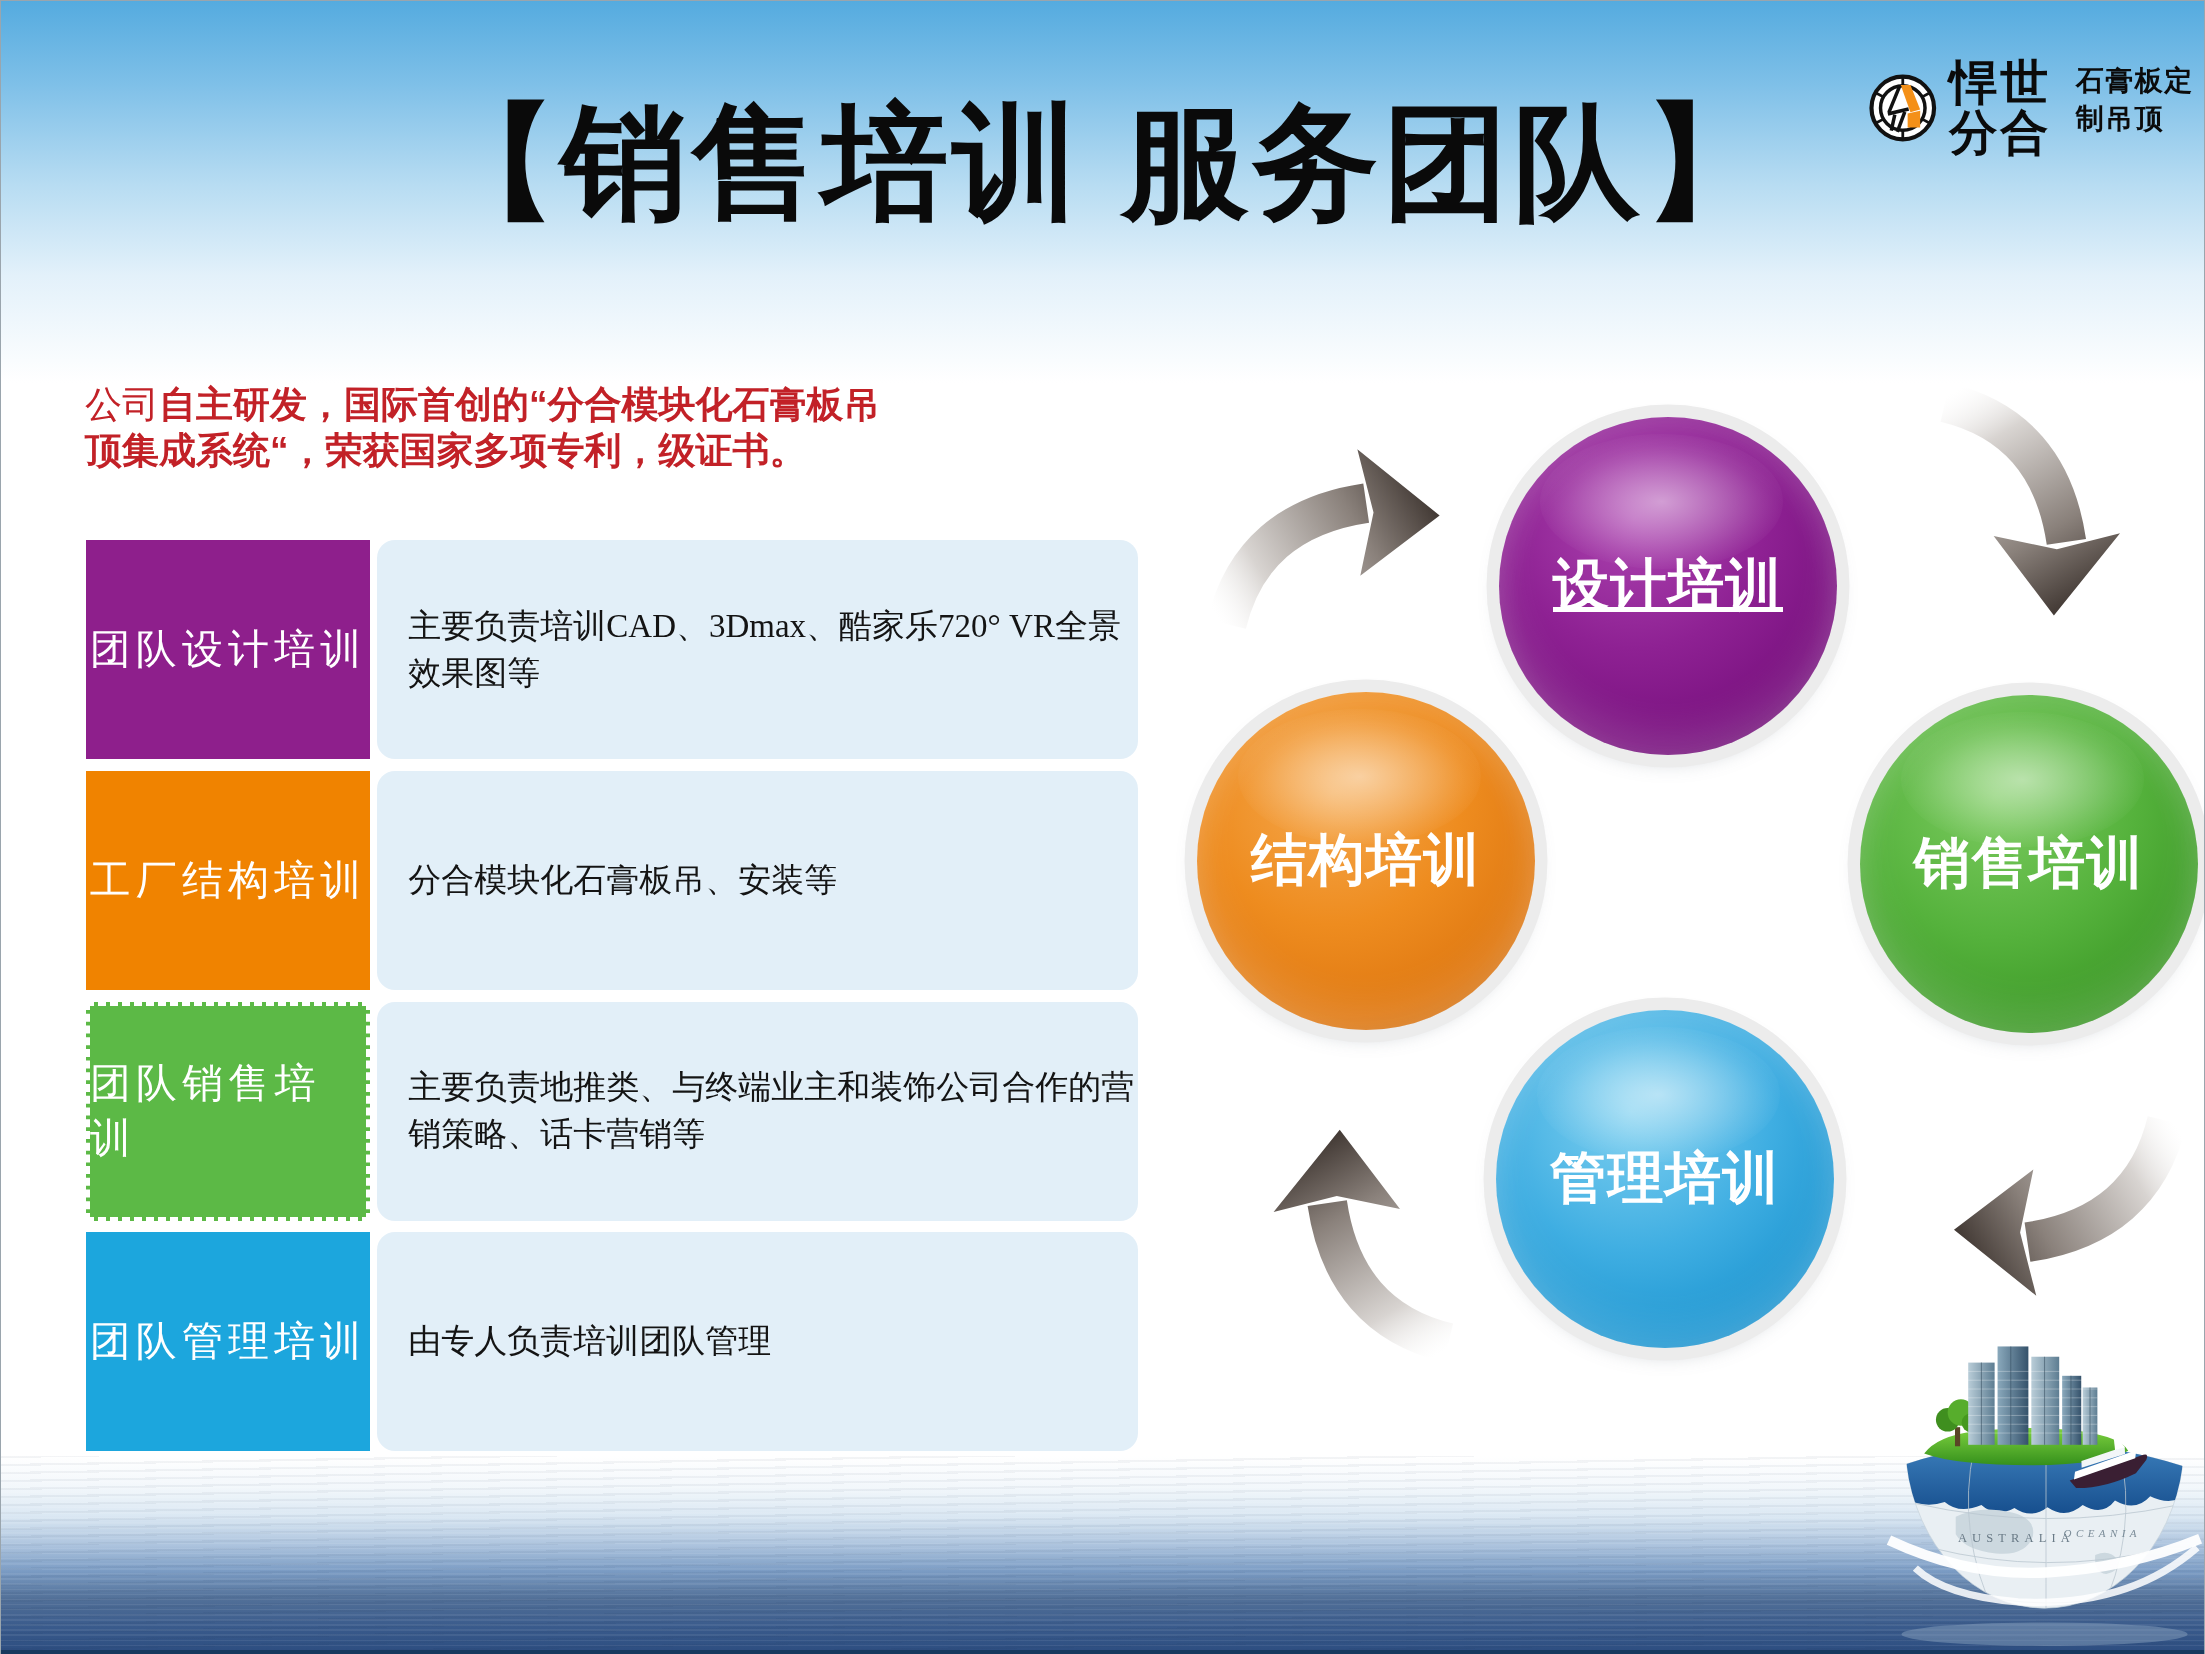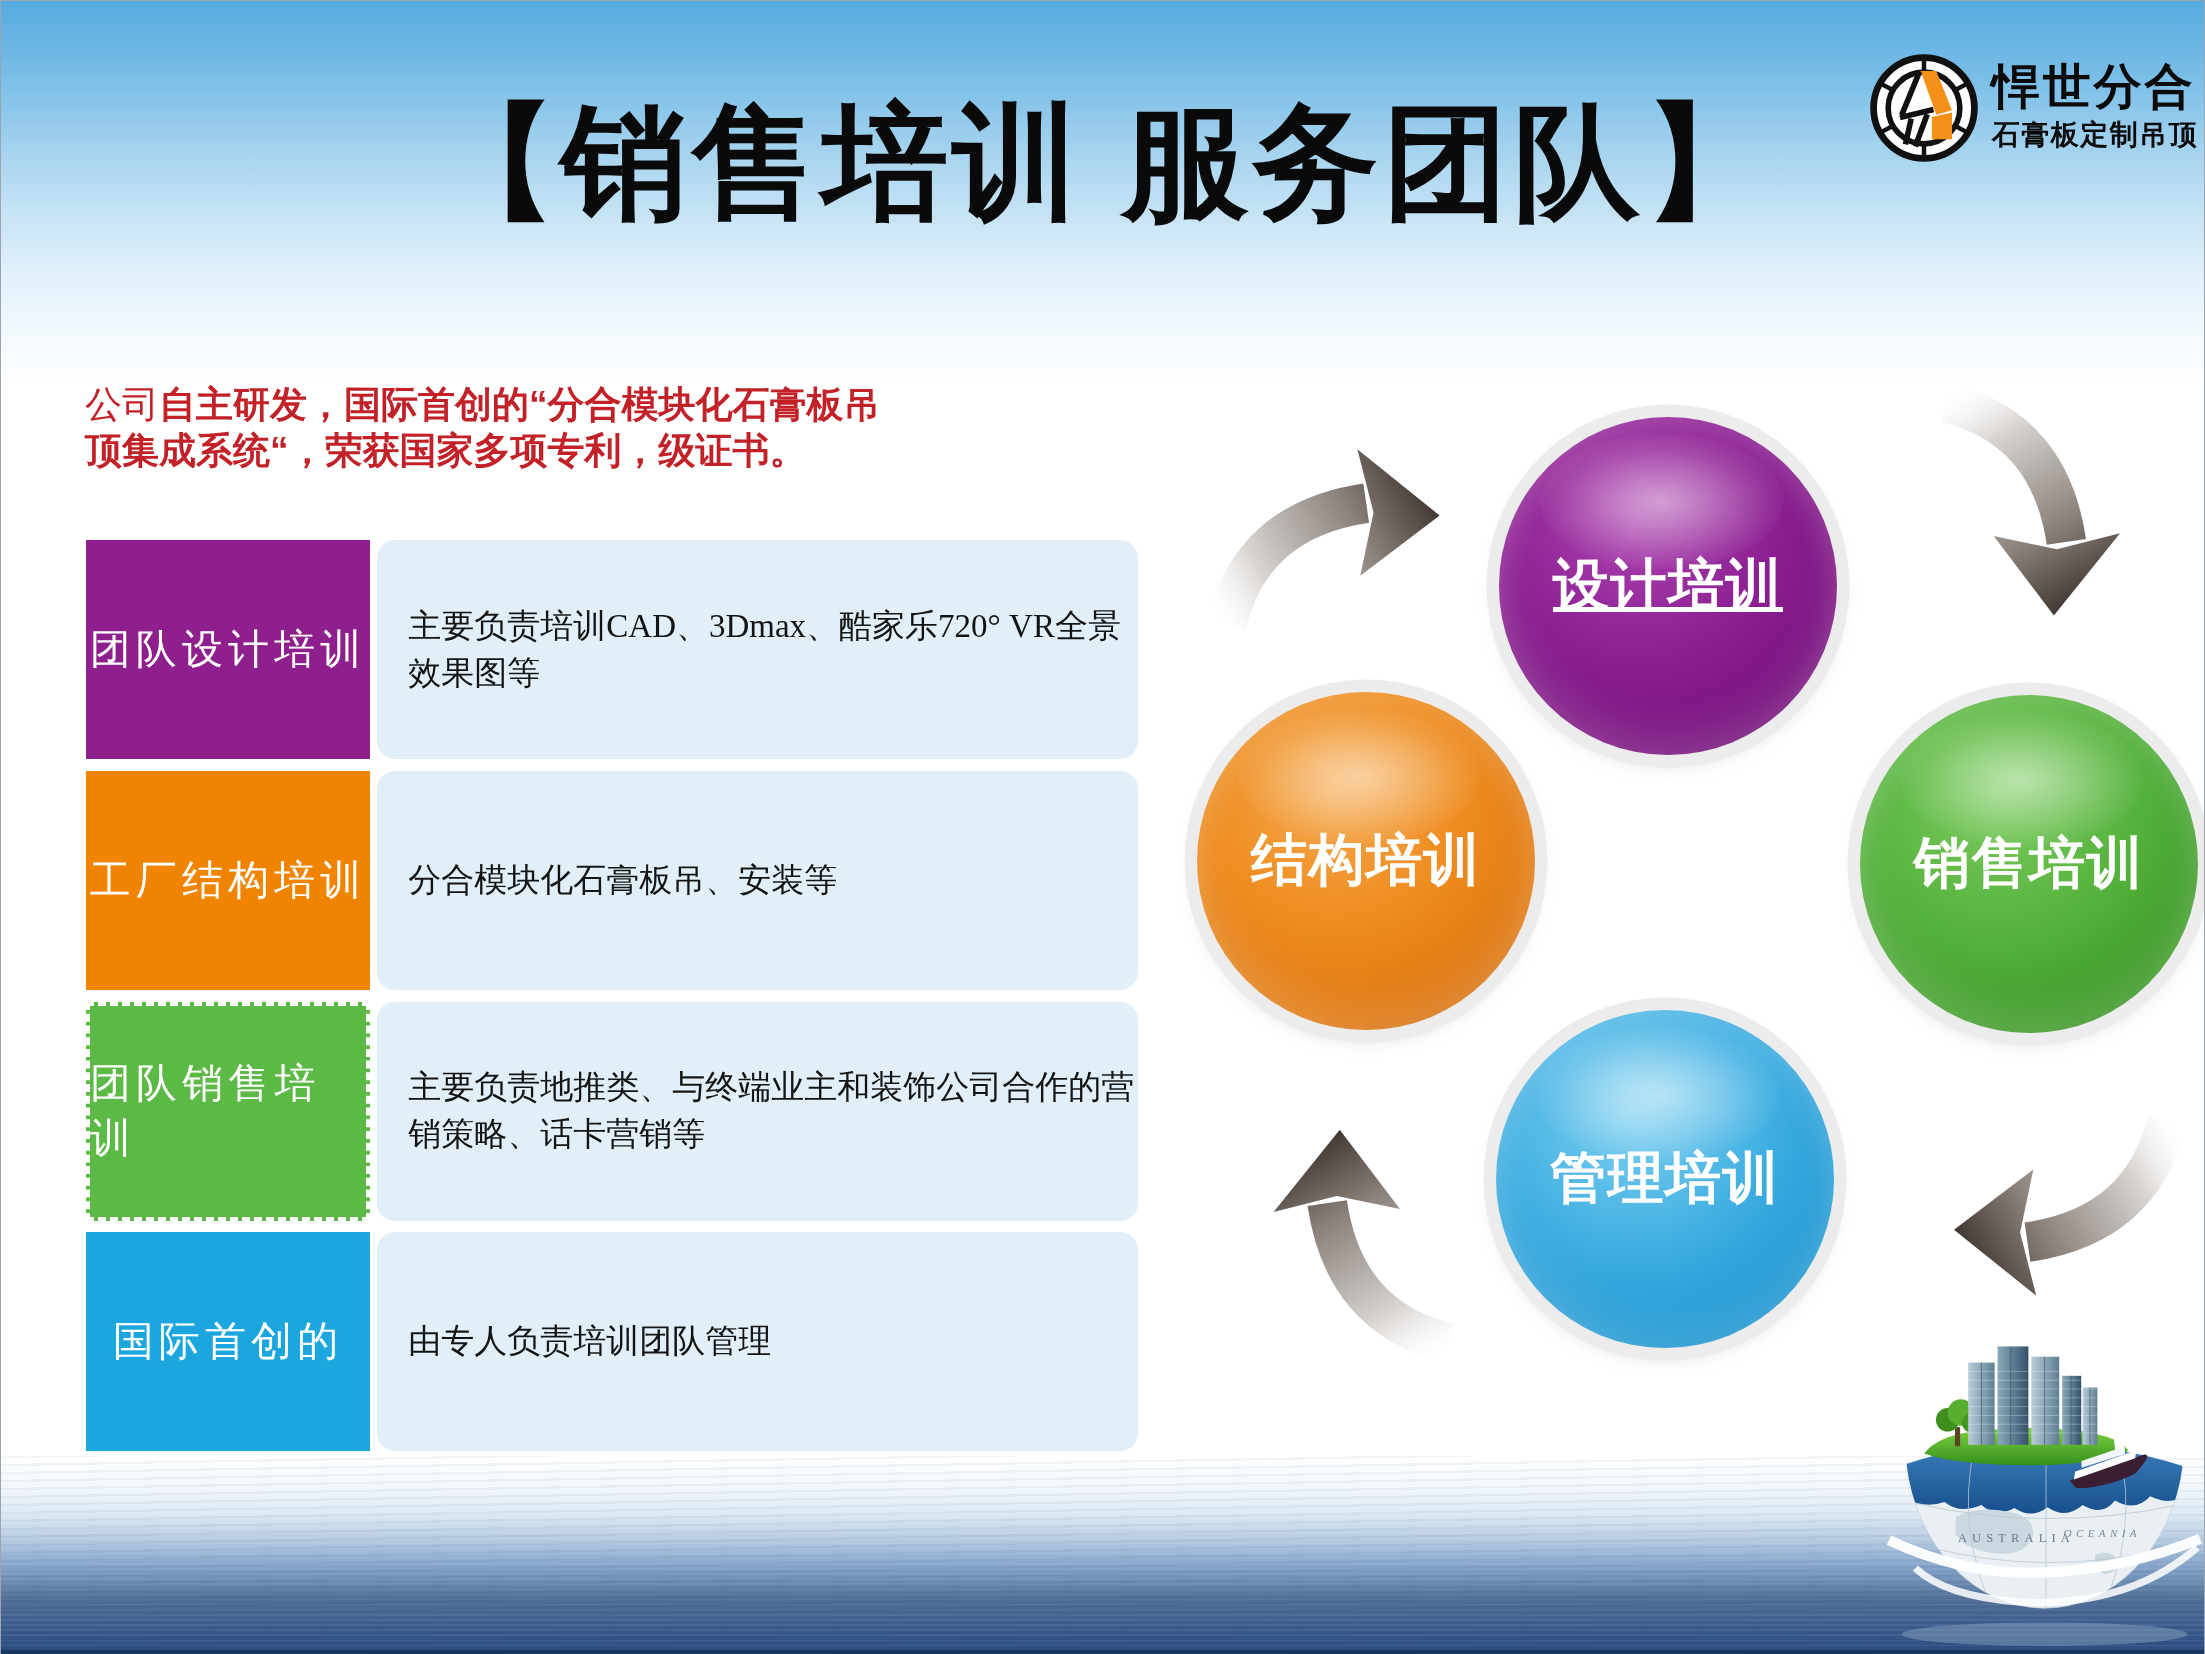--- a/index.html
+++ b/index.html
@@ -20,21 +20,21 @@
   
   .main-title{
     position:absolute;left:0;right:0;top:79px;
     text-align:center;
     font-size:126px;font-weight:900;color:#0a0a0a;
     letter-spacing:4.4px;white-space:nowrap;
   }
   
   .logo{position:absolute;left:1867px;top:51px;display:flex;align-items:center;gap:11.8px;}
   .logo svg{width:112px;height:112px;display:block;}
-  .logo-text{display:flex;flex-direction:column;justify-content:space-between;}
+  .logo-text{display:flex;flex-direction:row;justify-content:space-between;}
   .logo-name{font-size:48px;font-weight:900;color:#0b0b0b;letter-spacing:2.9px;line-height:1.05;}
   .logo-sub{font-size:28px;font-weight:900;color:#0b0b0b;letter-spacing:1.5px;margin-top:4.4px;}
   
   .intro{
     position:absolute;left:84px;top:381px;width:867px;
     font-size:37px;line-height:46px;color:#c22127;font-weight:900;
   }
   .intro .light{font-weight:400;}
   
   .rows{position:absolute;left:85px;top:539px;width:1052px;}
@@ -145,21 +145,21 @@
     <div class="trow">
       <div class="tlabel c-orange">工厂结构培训</div>
       <div class="tdesc">分合模块化石膏板吊、安装等</div>
     </div>
     <div class="trow">
       <div class="tlabel c-green">团队销售培训</div>
       <div class="tdesc">主要负责地推类、与终端业主和装饰公司合作的营
 销策略、话卡营销等</div>
     </div>
     <div class="trow">
-      <div class="tlabel c-blue">国际首创的</div>
+      <div class="tlabel c-blue">团队管理培训</div>
       <div class="tdesc">由专人负责培训团队管理</div>
     </div>
   </div>
 
   <svg class="arrows" viewBox="0 0 3001 2252">
     <defs>
       <linearGradient id="agrad" gradientUnits="userSpaceOnUse" x1="1668" y1="860" x2="1950" y2="695">
         <stop offset="0" stop-color="#ffffff" stop-opacity="0.25"></stop>
         <stop offset="0.25" stop-color="#d8d4d1"></stop>
         <stop offset="0.7" stop-color="#8a817b"></stop>

